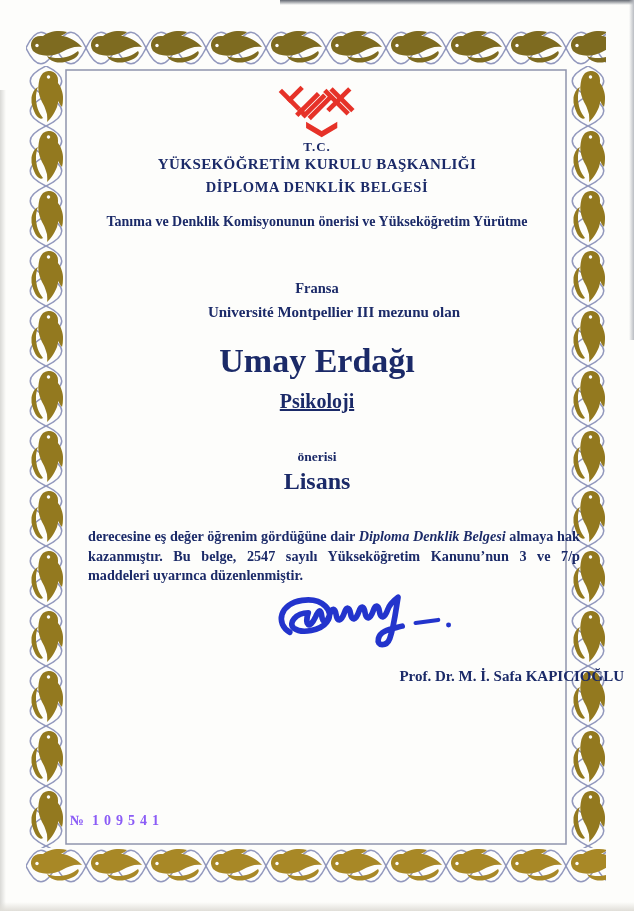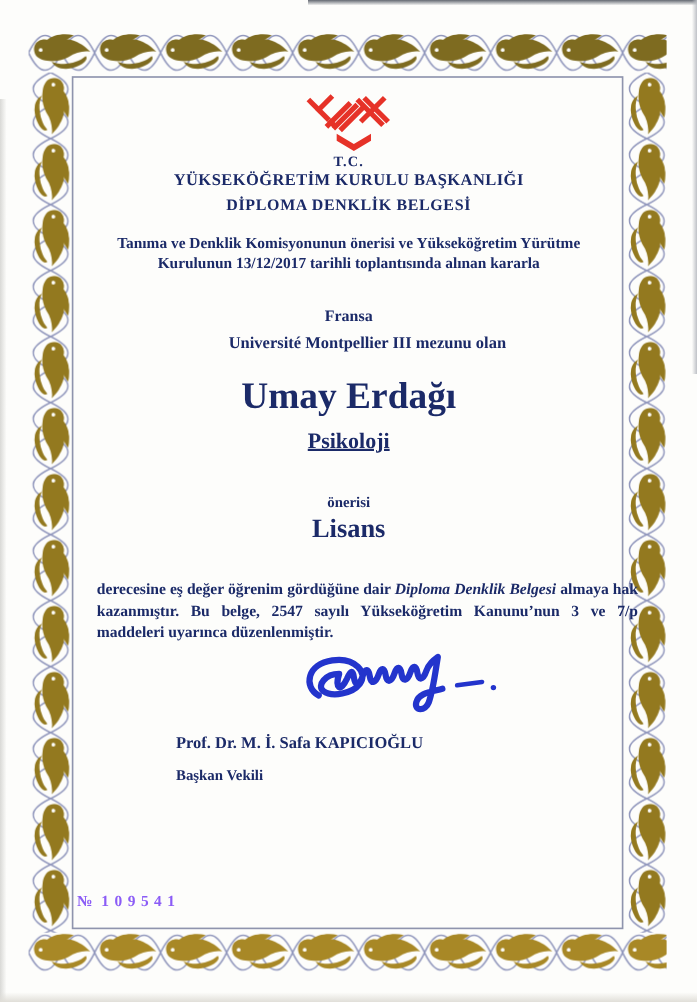--- a/index.html
+++ b/index.html
@@ -27,21 +27,21 @@
   .alaninda{top:449px;font-size:13.5px;}
   .degree{top:468px;font-size:24px;}
 
   .statement{
     position:absolute;top:527px;left:88px;width:492px;
     font-size:14.2px;line-height:1.38;text-align:justify;
     font-weight:700;
   }
   .statement .ital{font-style:italic;}
 
-  .sig-block{position:absolute;top:0;left:160px;width:464px;text-align:left;}
+  .sig-block{position:absolute;top:0;left:160px;width:464px;text-align:right;}
   .sig-svg{position:absolute;top:589px;left:272px;}
   .signatory{top:668px;font-size:15px;}
   .sig-role{top:697px;font-size:13.5px;}
 
   .serial{
     position:absolute;top:813px;left:70px;
     font-size:14px;color:#8b5cf6;font-weight:700;
   }
   .serial .digits{letter-spacing:5px;margin-left:8px;}
 
@@ -104,40 +104,38 @@
       <path d="M92,6 L64,34"></path>
     </g>
     <path d="M36,48 L56,60 L76,48 L76,56 L56,68 L36,56 Z" fill="#e63228"></path>
   </svg>
 
   <div class="abs tc b">T.C.</div>
   <div class="abs institution b">YÜKSEKÖĞRETİM KURULU BAŞKANLIĞI</div>
   <div class="abs doc-title b">DİPLOMA DENKLİK BELGESİ</div>
 
   <div class="abs decision1 b">Tanıma ve Denklik Komisyonunun önerisi ve Yükseköğretim Yürütme</div>
-  <div class="abs decision2 b">Kurulunun 13/12/2017 tarihli toplantısında alınan kararla</div>
 
   <div class="abs country b">Fransa</div>
   <div class="abs university b">Université Montpellier III mezunu olan</div>
   <div class="abs grad-name b">Umay Erdağı</div>
   <div class="abs field b">Psikoloji</div>
   <div class="abs alaninda b">önerisi</div>
   <div class="abs degree b">Lisans</div>
 
   <div class="statement"><span>derecesine eş değer öğrenim gördüğüne dair </span><span class="ital">Diploma Denklik Belgesi</span><span> almaya hak kazanmıştır. Bu belge, 2547 sayılı Yükseköğretim Kanunu’nun 3 ve 7/p maddeleri uyarınca düzenlenmiştir.</span></div>
 
   <svg class="sig-svg" width="250" height="66" viewBox="0 0 240 64" xmlns="http://www.w3.org/2000/svg">
     <g stroke="#2334cc" fill="none" stroke-linecap="round" stroke-linejoin="round">
       <path stroke-width="5.5" d="M16,42 C2,34 6,14 28,11 C48,8 60,22 52,32 C46,40 28,44 20,38 C14,33 22,23 34,23 C30,35 35,40 41,27 C44,20 46,19 47,26 C48,34 52,34 55,24 C57,18 60,18 61,25 C62,32 66,32 69,23 C71,17 74,17 75,24 C76,31 80,31 83,22 C85,16 88,16 89,23 C90,30 94,30 97,21 C99,15 102,15 103,22 C104,29 108,29 111,20 C113,14 117,11 121,8 C119,20 117,37 113,48 C110,56 100,56 102,48 C104,40 114,39 125,36"></path>
       <path stroke-width="4" d="M138,33 L160,30"></path>
       <circle cx="170" cy="35" r="2.4" fill="#2334cc" stroke="none"></circle>
     </g>
   </svg>
   <div class="sig-block abs signatory b" style="left:160px;width:464px;">Prof. Dr. M. İ. Safa KAPICIOĞLU</div>
-  <div class="sig-block abs sig-role b" style="left:160px;width:464px;">Başkan Vekili</div>
 
   <div class="serial"><span>№</span><span class="digits">109541</span></div>
 
   <div class="shadow-top"></div>
   <div class="shadow-right"></div>
   <div class="shadow-left"></div>
   <div class="shadow-bottom"></div>
 
 </div>
 

